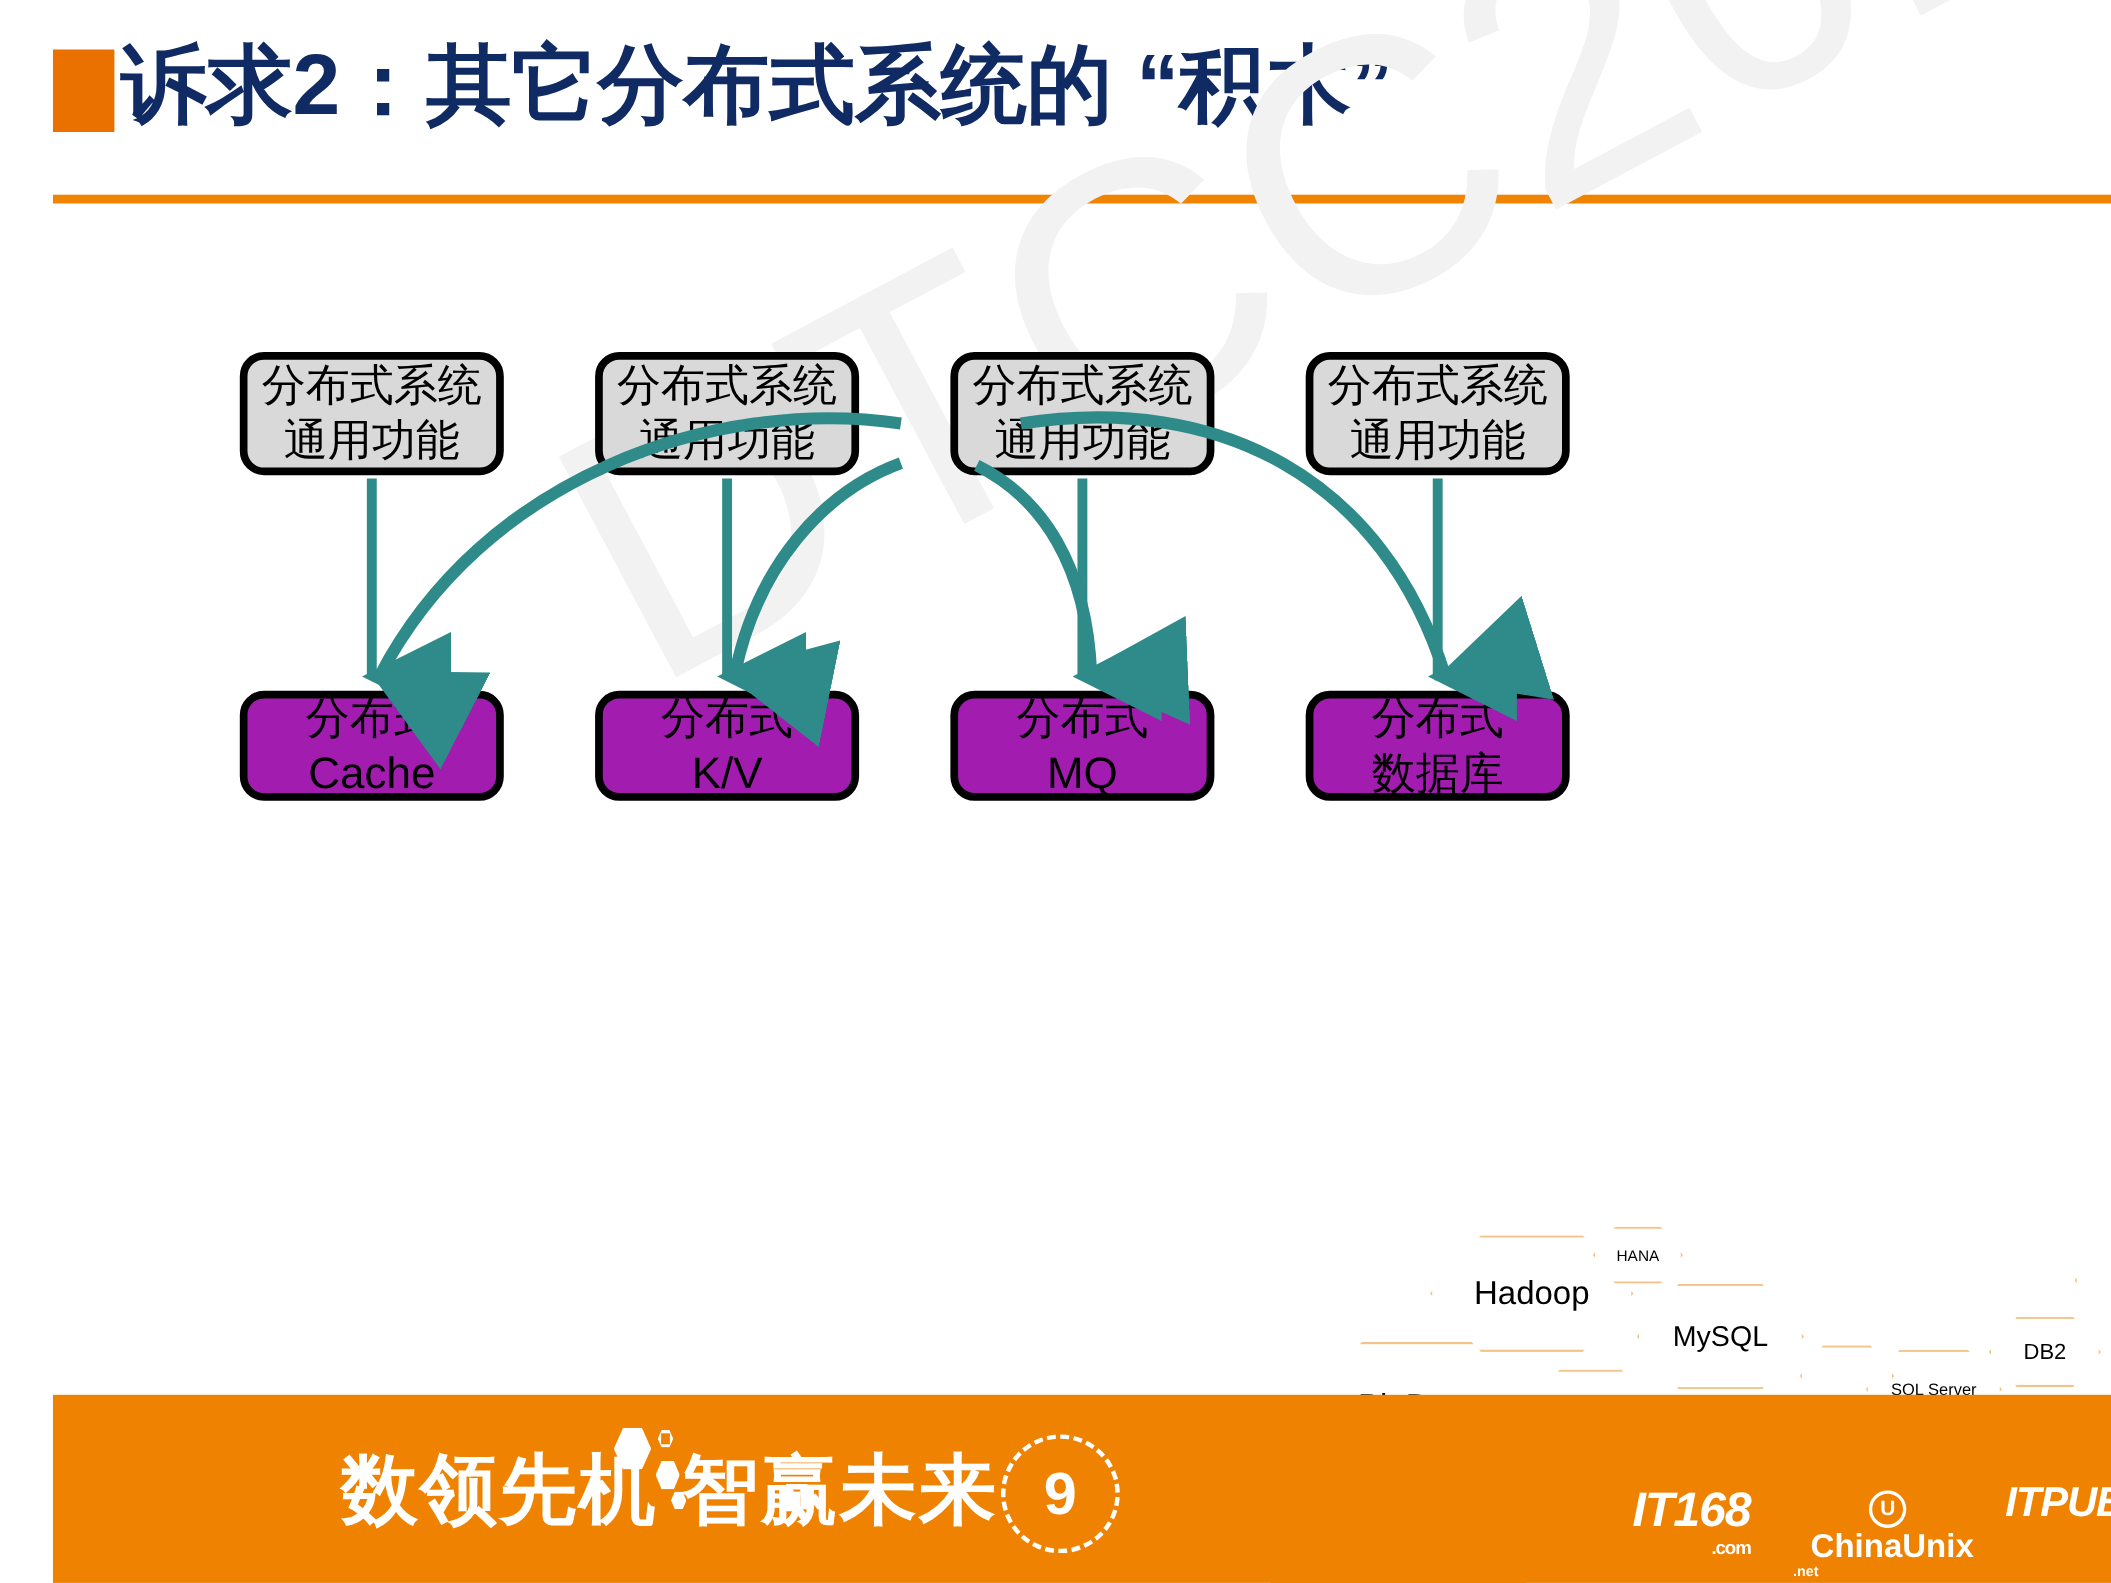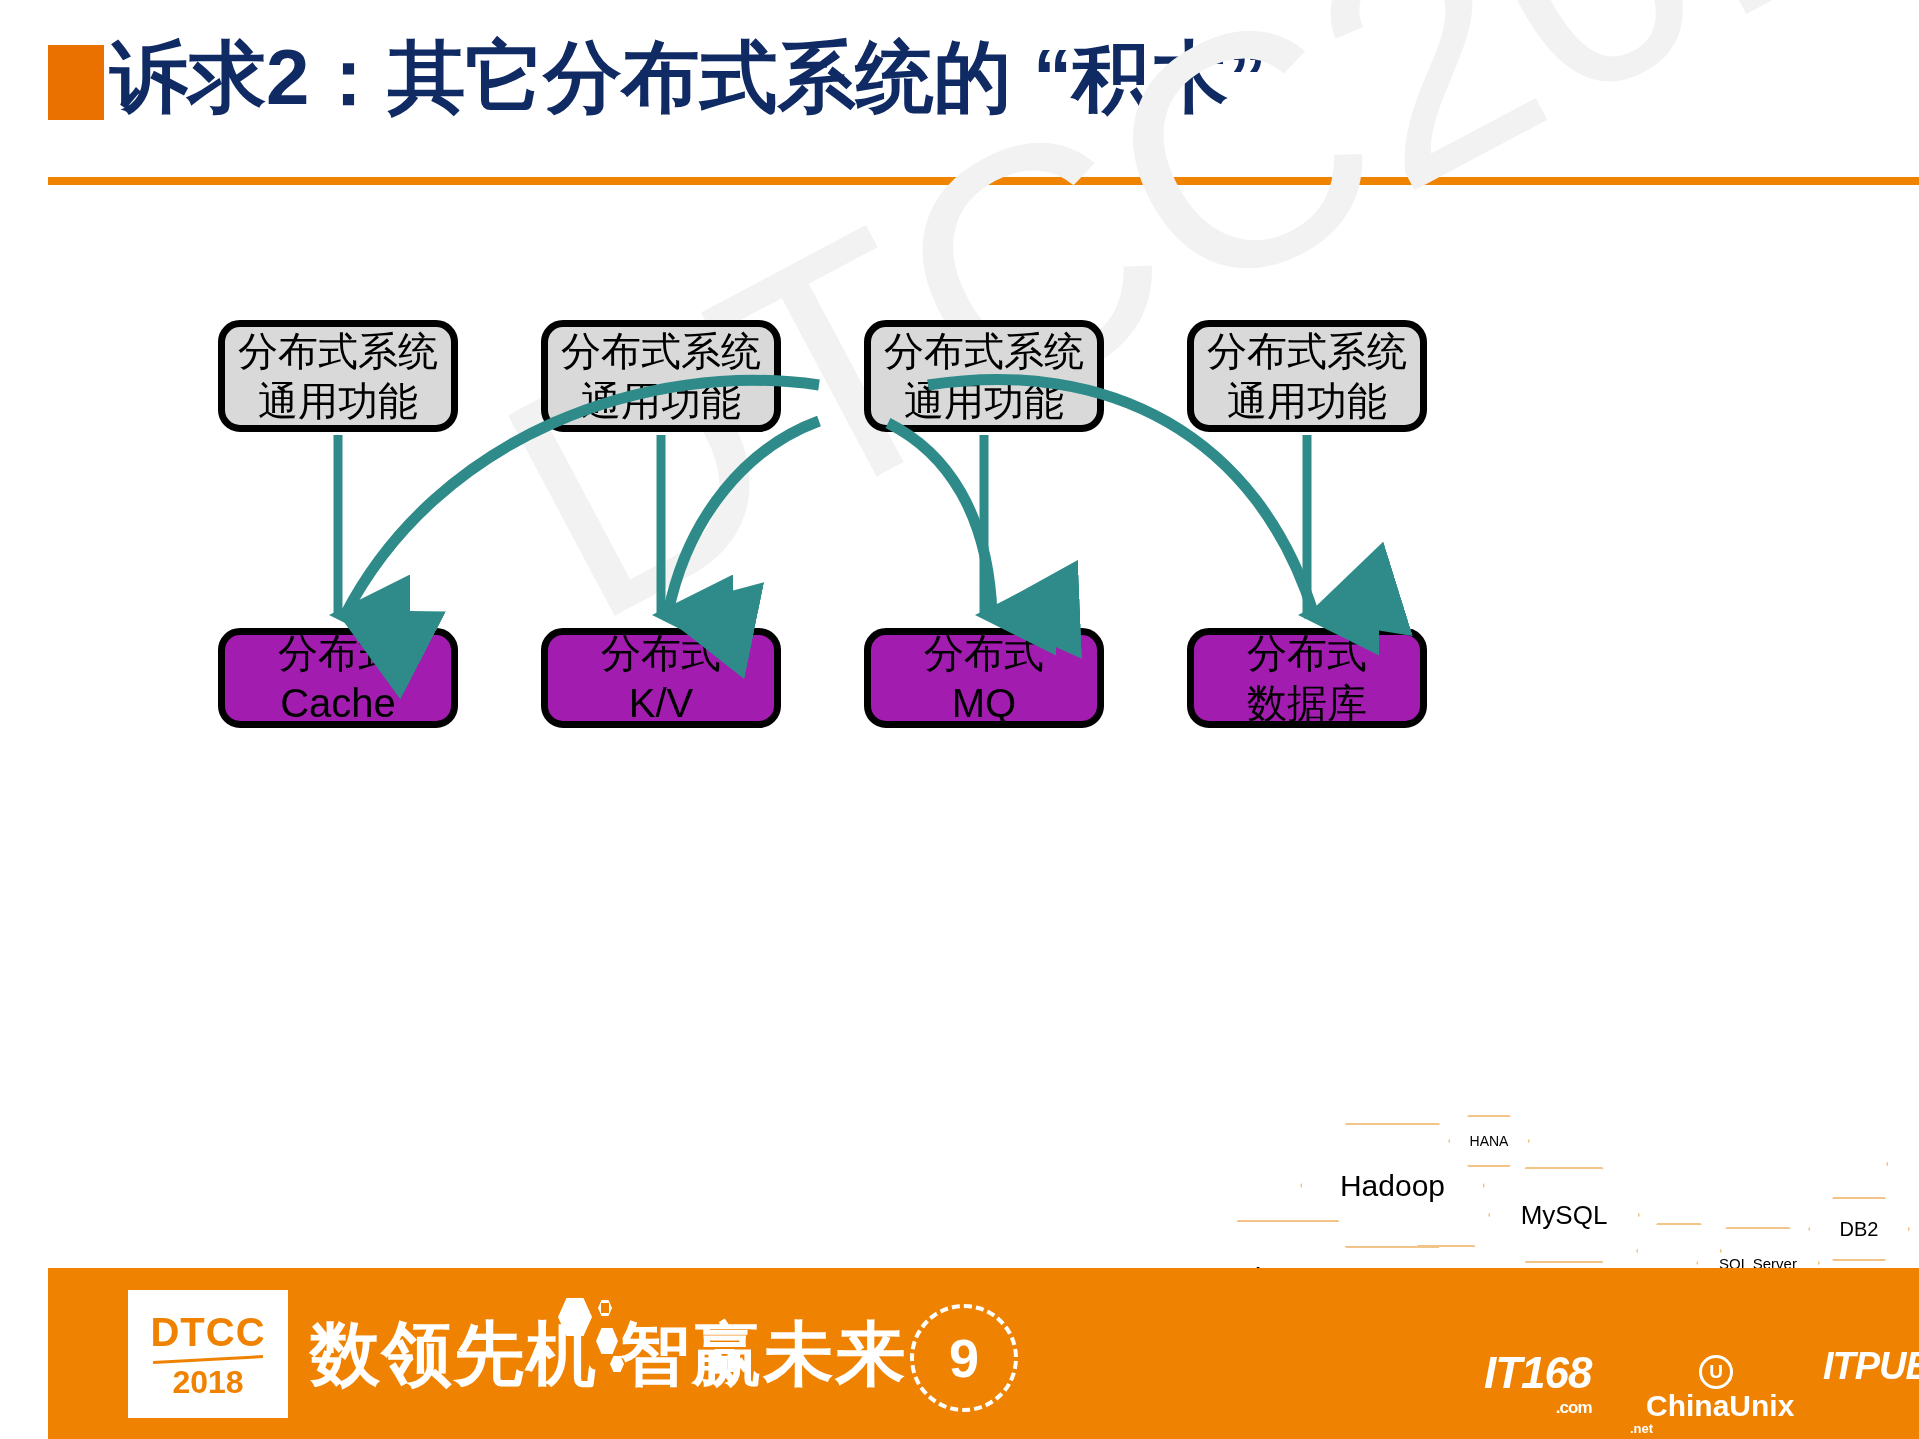--- a/index.html
+++ b/index.html
@@ -236,21 +236,21 @@
 <div id="slide">
 
   <div class="title-bullet"></div>
   <div class="slide-title">诉求2：其它分布式系统的 “积木”</div>
   <div class="header-rule"></div>
 
   <div class="wm-dtcc">DTCC2018</div>
 
   <div class="hex-wrap">
     <div class="hex" style="left:120px; top:105px; width:200px; height:118px; font-size:30px;">BigDate</div>
-    <div class="hex" style="left:232px; top:8px;   width:185px; height:125px; font-size:30px;">Hadoop</div>
+    <div class="hex" style="left:232px; top:8px;   width:185px; height:106px; font-size:30px;">Hadoop</div>
     <div class="hex" style="left:380px; top:0px;   width:82px;  height:52px;  font-size:14px;">HANA</div>
     <div class="hex" style="left:322px; top:130px; width:112px; height:66px;  font-size:17px;">Spark</div>
     <div class="hex" style="left:420px; top:52px;  width:152px; height:96px;  font-size:26px;">MySQL</div>
     <div class="hex" style="left:568px; top:108px; width:86px;  height:56px;"></div>
     <div class="hex" style="left:628px; top:112px; width:124px; height:72px;  font-size:15px;">SQL Server</div>
     <div class="hex" style="left:740px; top:82px;  width:102px; height:64px;  font-size:20px;">DB2</div>
     <div class="hex" style="left:818px; top:0px;   width:146px; height:98px;  font-size:28px;">SQL</div>
     <div class="hex" style="left:0px;   top:158px; width:70px;  height:48px;"></div>
   </div>
 
@@ -306,25 +306,20 @@
     </div>
     <div class="node bottom" style="left:1139px; top:443px; width:240px;">
       <span class="l1">分布式</span>
       <span class="l2">数据库</span>
     </div>
 
   </div>
 
   <div class="footer">
 
-    <div class="dtcc-logo">
-      <div class="dtcc-word">DTCC</div>
-      <div class="dtcc-rule"></div>
-      <div class="dtcc-year">2018</div>
-    </div>
 
     <div class="footer-slogan">数领先机 智赢未来</div>
 
     <div class="slogan-dots">
       <i style="left:0px;  top:0px;  width:34px; height:38px;"></i>
       <i style="left:40px; top:2px;  width:14px; height:16px; background:transparent; border:3px solid #ffffff; box-sizing:border-box;"></i>
       <i style="left:38px; top:30px; width:22px; height:26px;"></i>
       <i style="left:52px; top:58px; width:14px; height:16px;"></i>
     </div>
 

